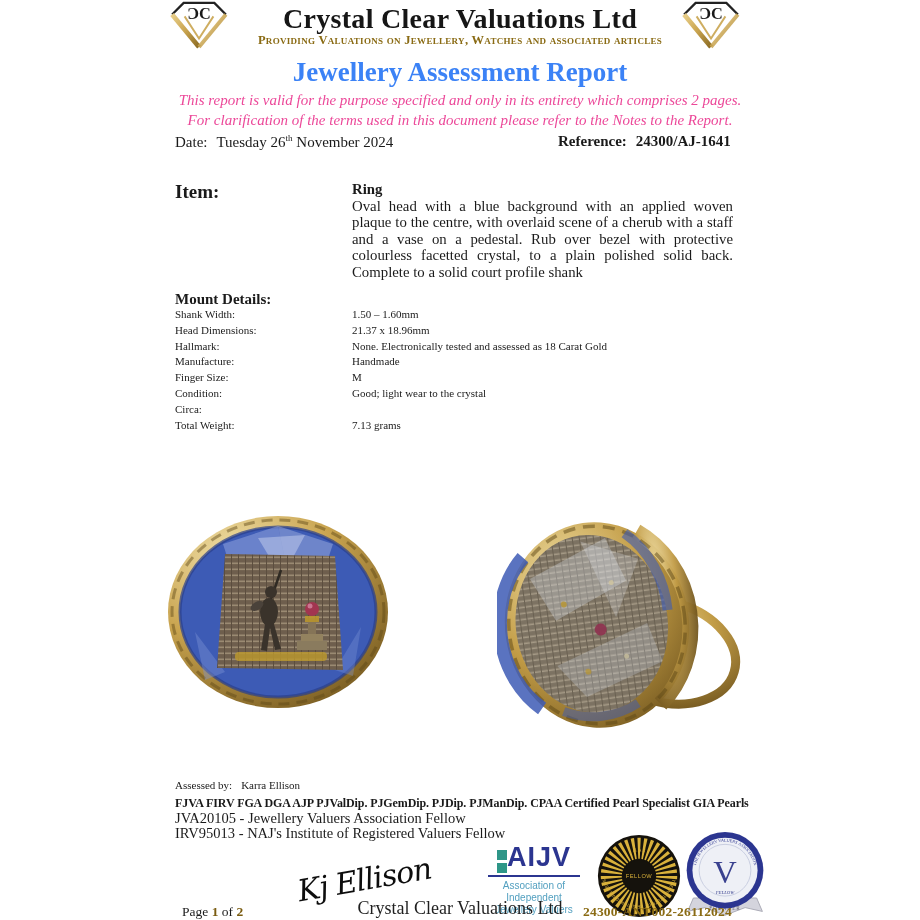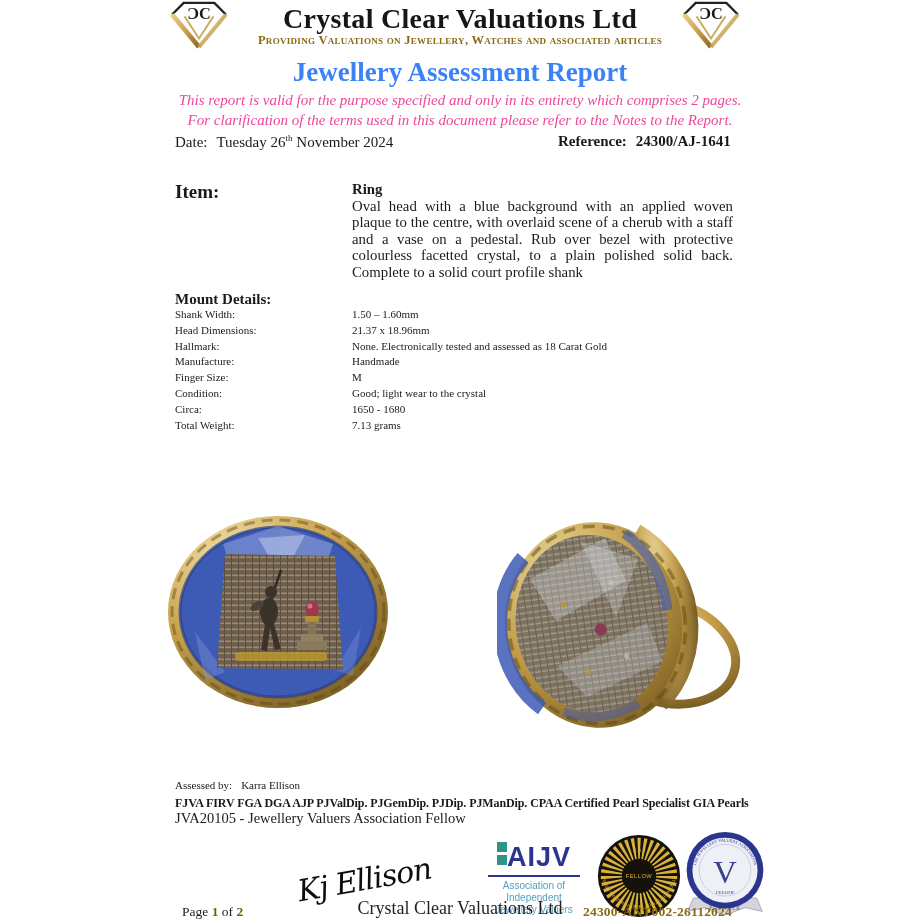--- a/index.html
+++ b/index.html
@@ -45,21 +45,21 @@
   .assessed{top:779px;left:175px;font-size:11px;}
   .credentials{top:796px;left:175px;font-size:12px;font-weight:bold;letter-spacing:-.1px;}
   .membership-0{top:810px;left:175px;font-size:14.5px;}
   .membership-1{top:825px;left:175px;font-size:14.5px;}
 
   .signature{top:862px;left:297px;font-size:30px;font-style:italic;color:#0d0d0d;
              transform:rotate(-10deg);font-family:"DejaVu Serif",serif;letter-spacing:-1px;}
 
   
   .aijv{top:842px;left:486px;width:96px;text-align:center;}
-  .aijv-top{display:flex;align-items:flex-start;justify-content:center;gap:0;}
+  .aijv-top{display:flex;align-items:flex-end;justify-content:center;gap:0;}
   .aijv-squares{display:flex;flex-direction:column;gap:3px;}
   .aijv-squares .sq{width:10px;height:10px;background:#2e9688;}
   .aijv-acronym{font-family:"Liberation Sans",sans-serif;font-size:27px;font-weight:bold;color:#2b3590;letter-spacing:1px;}
   .aijv-underline{height:2px;background:#2b3590;margin:2px 2px 3px 2px;}
   .aijv-line{font-family:"Liberation Sans",sans-serif;font-size:10px;line-height:12px;color:#53a0c0;}
 
   .naj-badge{top:833px;left:596px;width:86px;height:86px;}
   .jva-badge{top:829px;left:681px;width:88px;height:92px;}
 
   
@@ -135,21 +135,20 @@
     <div class="mount-row">
         <span class="mount-label">Finger Size:</span>
         <span class="mount-value">M</span>
       </div>
     <div class="mount-row">
         <span class="mount-label">Condition:</span>
         <span class="mount-value">Good; light wear to the crystal</span>
       </div>
     <div class="mount-row">
         <span class="mount-label">Circa:</span>
-        <span class="mount-value">1650 - 1680</span>
       </div>
     <div class="mount-row">
         <span class="mount-label">Total Weight:</span>
         <span class="mount-value">7.13 grams</span>
       </div>
   </div>
 
   <svg class="abs photo-left" viewBox="0 0 232 205">
     <defs>
       <radialGradient id="goldL" cx="30%" cy="22%" r="90%">
@@ -220,20 +219,21 @@
       <circle cx="85" cy="160" r="3" fill="#b9962f" opacity=".7"></circle>
       <circle cx="125" cy="150" r="2.5" fill="#cfc49e" opacity=".7"></circle>
     </g>
   </svg>
 
   <div class="abs assessed">
     <span>Assessed by:</span><span class="lbl-gap"></span><span>Karra Ellison</span>
   </div>
   <div class="abs credentials">FJVA FIRV FGA DGA AJP PJValDip. PJGemDip. PJDip. PJManDip.  CPAA Certified Pearl Specialist  GIA Pearls</div>
   <div class="abs membership-0">JVA20105 - Jewellery Valuers Association Fellow</div>
+  <div class="abs membership-1">IRV95013 - NAJ's Institute of Registered Valuers Fellow</div>
 
   <div class="abs signature">Kj Ellison</div>
 
   <div class="abs aijv">
     <div class="aijv-top">
       <div class="aijv-squares">
           <span class="sq"></span>
           <span class="sq"></span>
         </div>
       <span class="aijv-acronym">AIJV</span>

